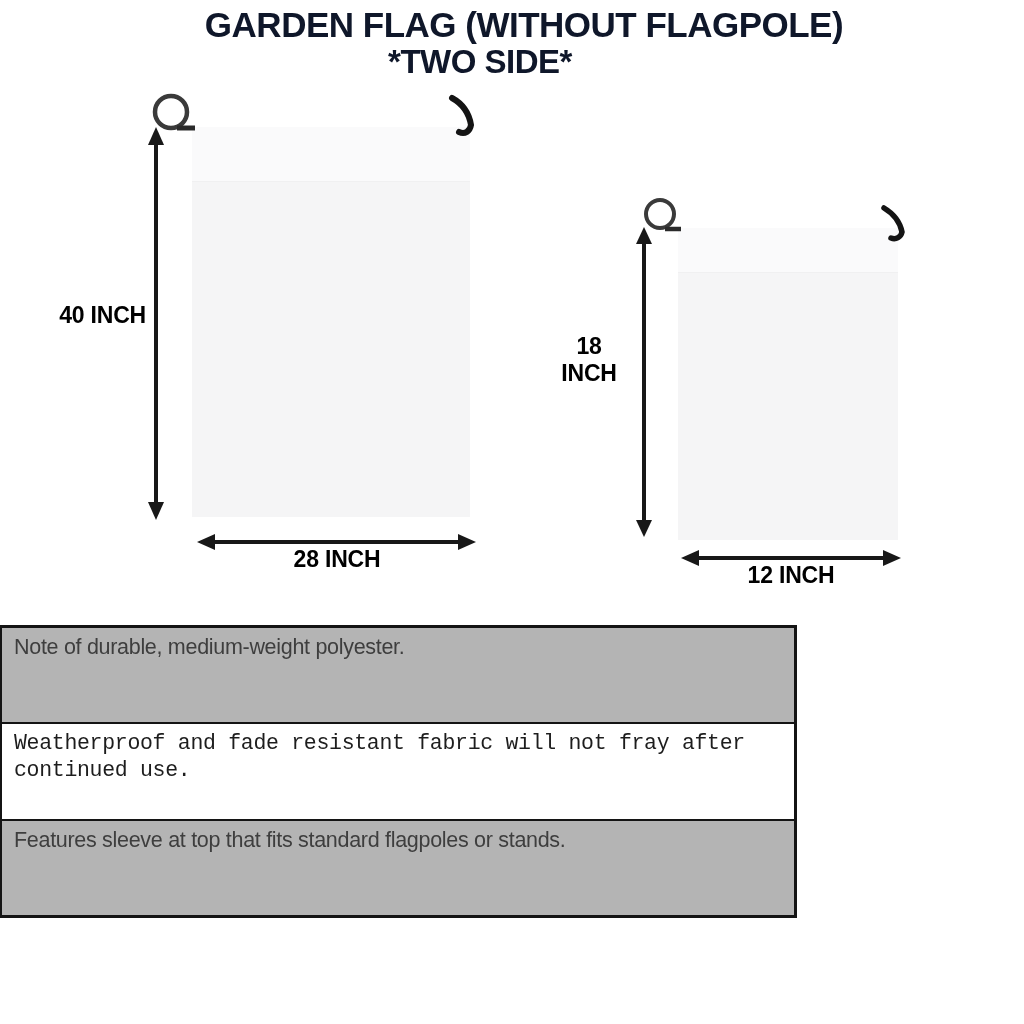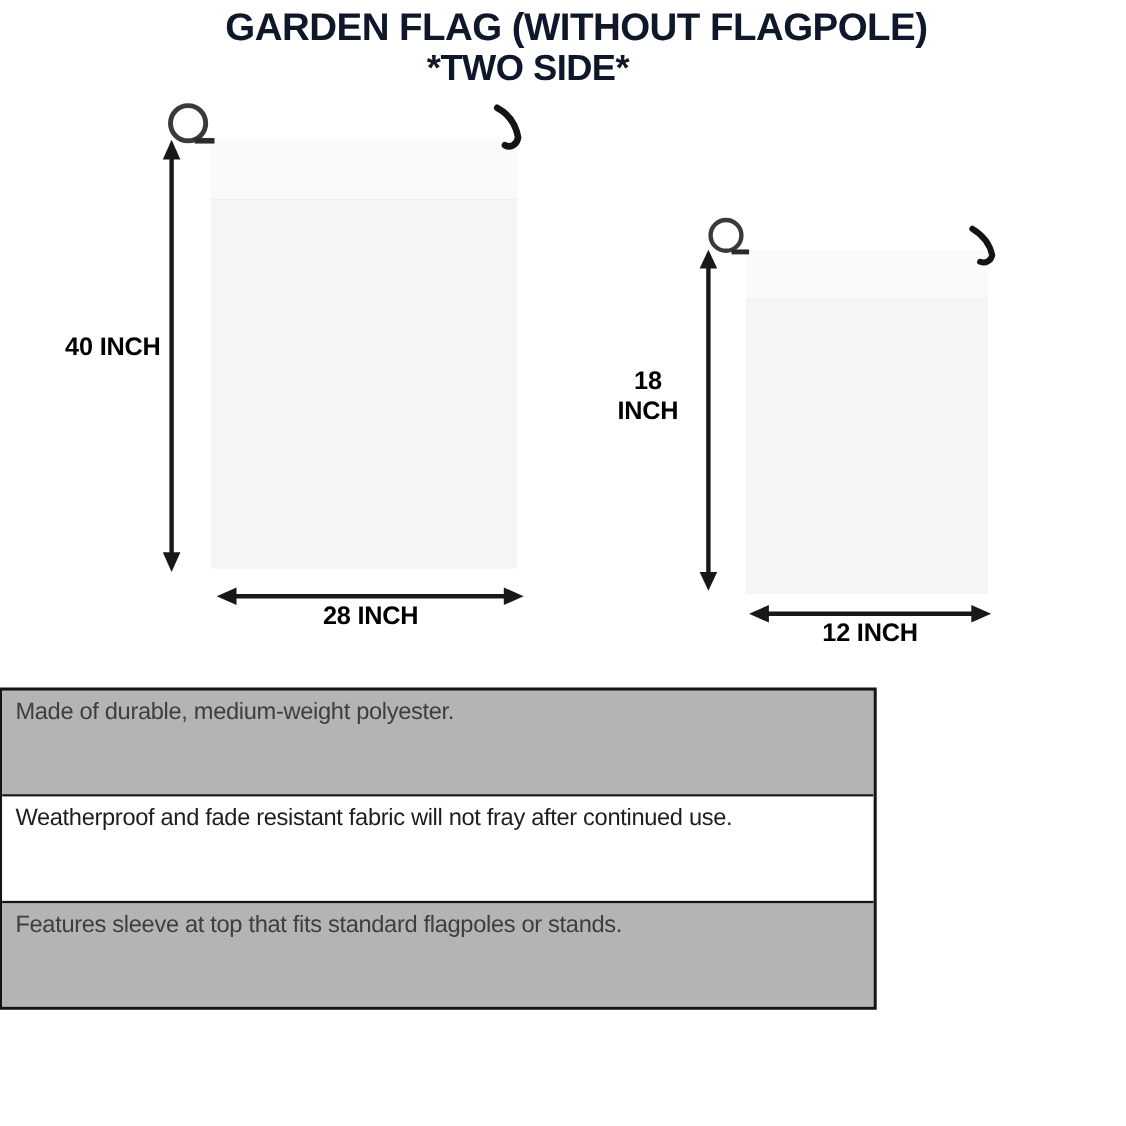--- a/index.html
+++ b/index.html
@@ -28,21 +28,21 @@
   .lbl-h-small{left:548px;top:333px;width:82px;text-align:center;}
   .lbl-w-small{left:682px;top:562px;width:218px;text-align:center;}
   
   .features{position:absolute;left:0;top:625px;width:797px;height:293px;
     border:3px solid #141414;border-left-width:2px;box-sizing:border-box;
     display:flex;flex-direction:column;background:#fff;}
   .feature-row{flex:1;display:flex;align-items:flex-start;padding:6px 12px;box-sizing:border-box;
     font-size:21.5px;letter-spacing:-0.3px;line-height:1.25;}
   .feature-row + .feature-row{border-top:2px solid #141414;}
   .feature-row.gray{background:#b4b4b4;color:#3e3e3e;}
-  .feature-row.white{background:#ffffff;color:#1d1d1d;}
+  .feature-row.white{background:#ffffff;color:#1d1d1d;font-family:Liberation Mono, monospace;}
 </style>
 </head>
 <body>
 
 <div class="canvas">
 
   <div class="title">
     <div class="title-line1">GARDEN FLAG (WITHOUT FLAGPOLE)</div>
     <div class="title-line2">*TWO SIDE*</div>
   </div>
@@ -102,21 +102,21 @@
     </g>
   </svg>
 
   <div class="dim-label lbl-h-large">40 INCH</div>
   <div class="dim-label lbl-w-large">28 INCH</div>
   <div class="dim-label lbl-h-small">18 INCH</div>
   <div class="dim-label lbl-w-small">12 INCH</div>
 
   <div class="features">
     <div class="feature-row gray">
-      <span>Made of durable, medium-weight polyester.</span>
+      <span>Note of durable, medium-weight polyester.</span>
     </div>
     <div class="feature-row white">
       <span>Weatherproof and fade resistant fabric will not fray after continued use.</span>
     </div>
     <div class="feature-row gray">
       <span>Features sleeve at top that fits standard flagpoles or stands.</span>
     </div>
   </div>
 
 </div>

